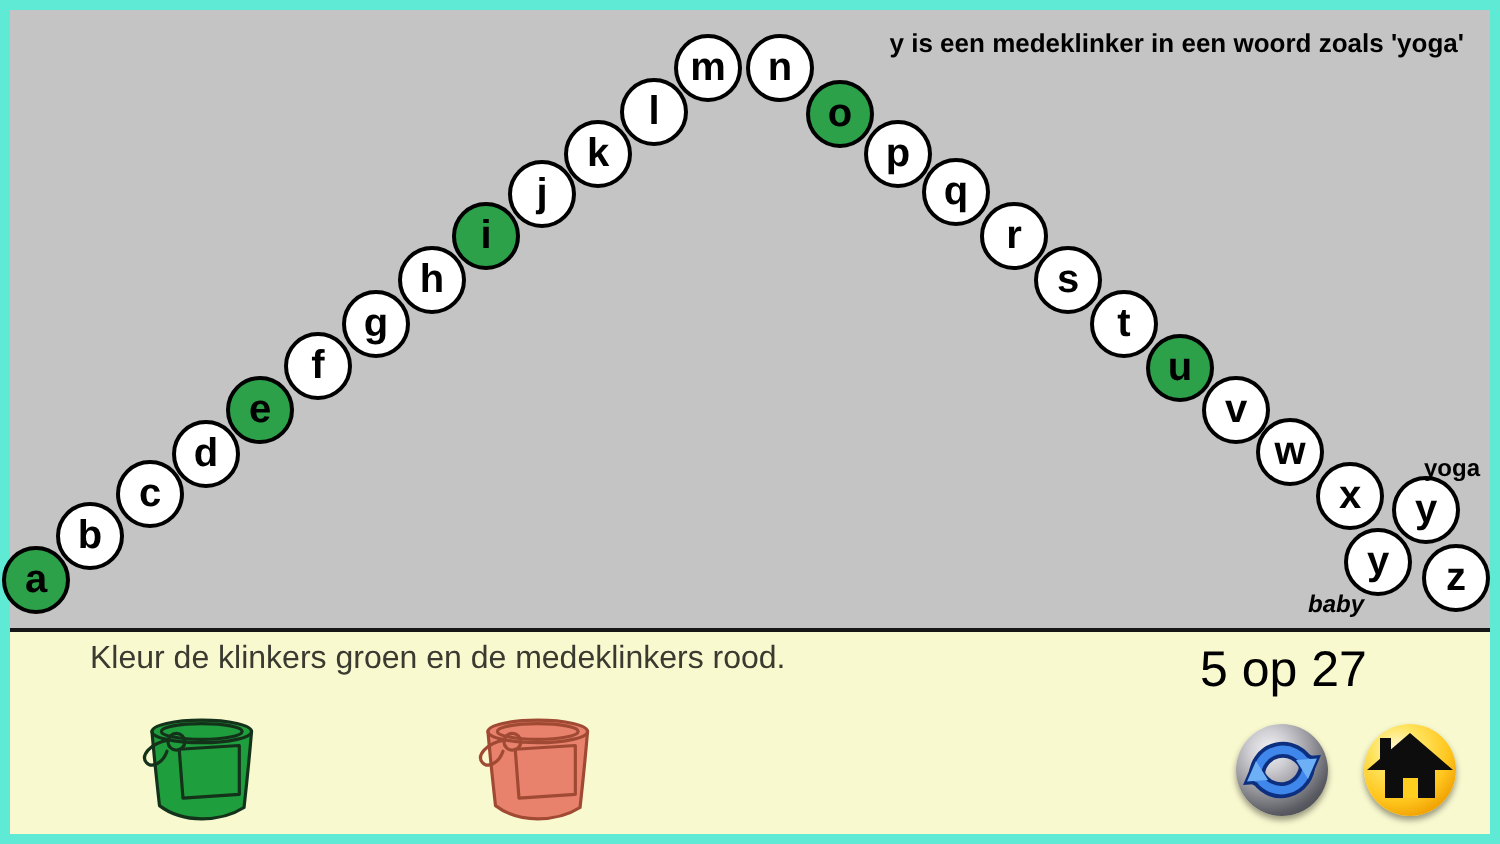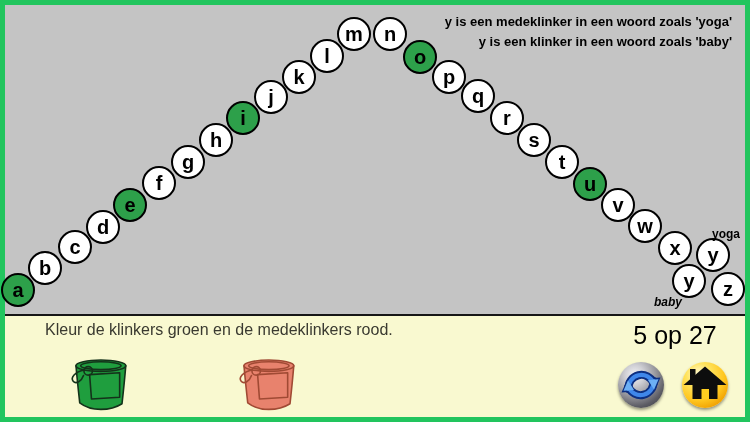--- a/index.html
+++ b/index.html
@@ -22,47 +22,46 @@
     position:absolute; width:34px; height:34px; box-sizing:border-box;
     border:2px solid #000; border-radius:50%;
     display:flex; align-items:center; justify-content:center;
     font-weight:bold; font-size:20px; color:#000; cursor:pointer; line-height:1;
   }
   .word-label {
     position:absolute; transform:translate(-50%,-50%);
     font-weight:bold; font-size:12px; color:#000; white-space:nowrap;
   }
   .instruction { position:absolute; left:13px; top:321px; font-size:16px; color:#3a3a30;margin-left:32px; }
-  .counter { position:absolute; left:600px; top:321px; width:150px; text-align:center; font-size:25px; color:#000; }
+  .counter { position:absolute; left:600px; top:321px; width:150px; font-size:25px; color:#000; }
   .bucket { position:absolute; width:62px; height:57px; cursor:pointer; }
   #bucket-green { left:68px; top:356px; }
   #bucket-red   { left:236px; top:356px; }
   .round-btn {
     position:absolute; top:362px; width:46px; height:46px; border-radius:50%;
     box-shadow:0 2px 3px rgba(0,0,0,.4); cursor:pointer;
   }
   #btn-refresh {
     left:618px;
     background:radial-gradient(circle at 36% 28%, #f4f4f6 0%, #cfcfd4 22%, #97979d 48%, #5b5b63 72%, #35353b 100%);
   }
   #btn-home {
     left:682px;
     background:radial-gradient(circle at 36% 28%, #fffbdc 0%, #ffe35c 28%, #ffc61e 58%, #ef9f00 80%, #c07300 100%);
   }
   .round-btn svg { position:absolute; left:0; top:0; width:46px; height:46px; }
 </style>
 </head>
 <body>
 
-<div class="frame" style="background: #22c55e;">
+<div class="frame" style="background: #5eead4;">
 
   <div class="play-area" style="background: rgb(196, 196, 196);">
     <div class="hints">
       <div>y is een medeklinker in een woord zoals 'yoga'</div>
-      <div>y is een klinker in een woord zoals 'baby'</div>
     </div>
   </div>
 
   <div class="bottom-panel" style="background: rgb(249, 249, 208);"></div>
 
   <div id="letters-layer">
       <div class="letter" style="left: 1px; top: 273px; background: rgb(45, 160, 74); border-color: rgb(0, 0, 0);">a</div>
       <div class="letter" style="left: 28px; top: 251px; background: rgb(255, 255, 255); border-color: rgb(0, 0, 0);">b</div>
       <div class="letter" style="left: 58px; top: 230px; background: rgb(255, 255, 255); border-color: rgb(0, 0, 0);">c</div>
       <div class="letter" style="left: 86px; top: 210px; background: rgb(255, 255, 255); border-color: rgb(0, 0, 0);">d</div>

